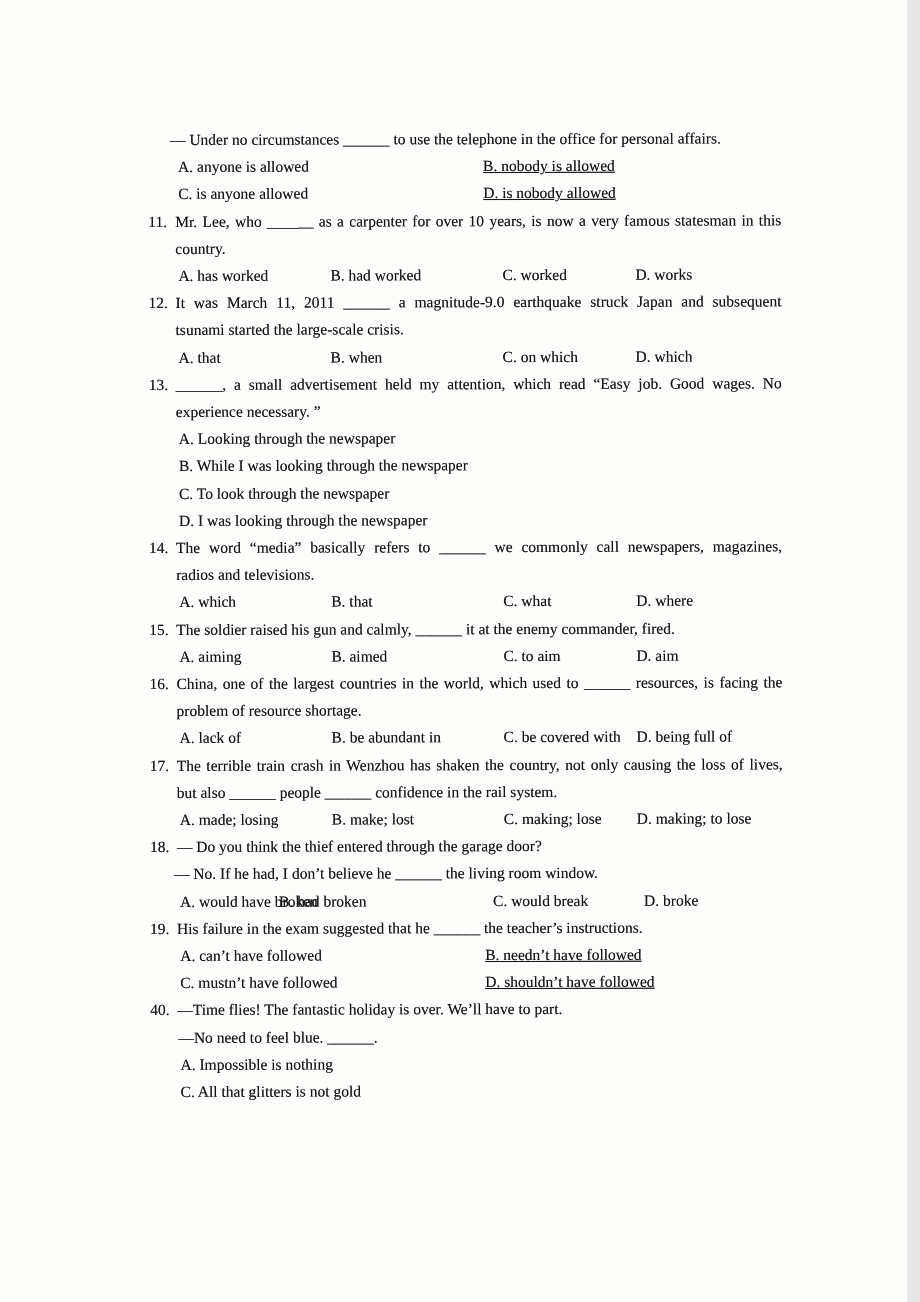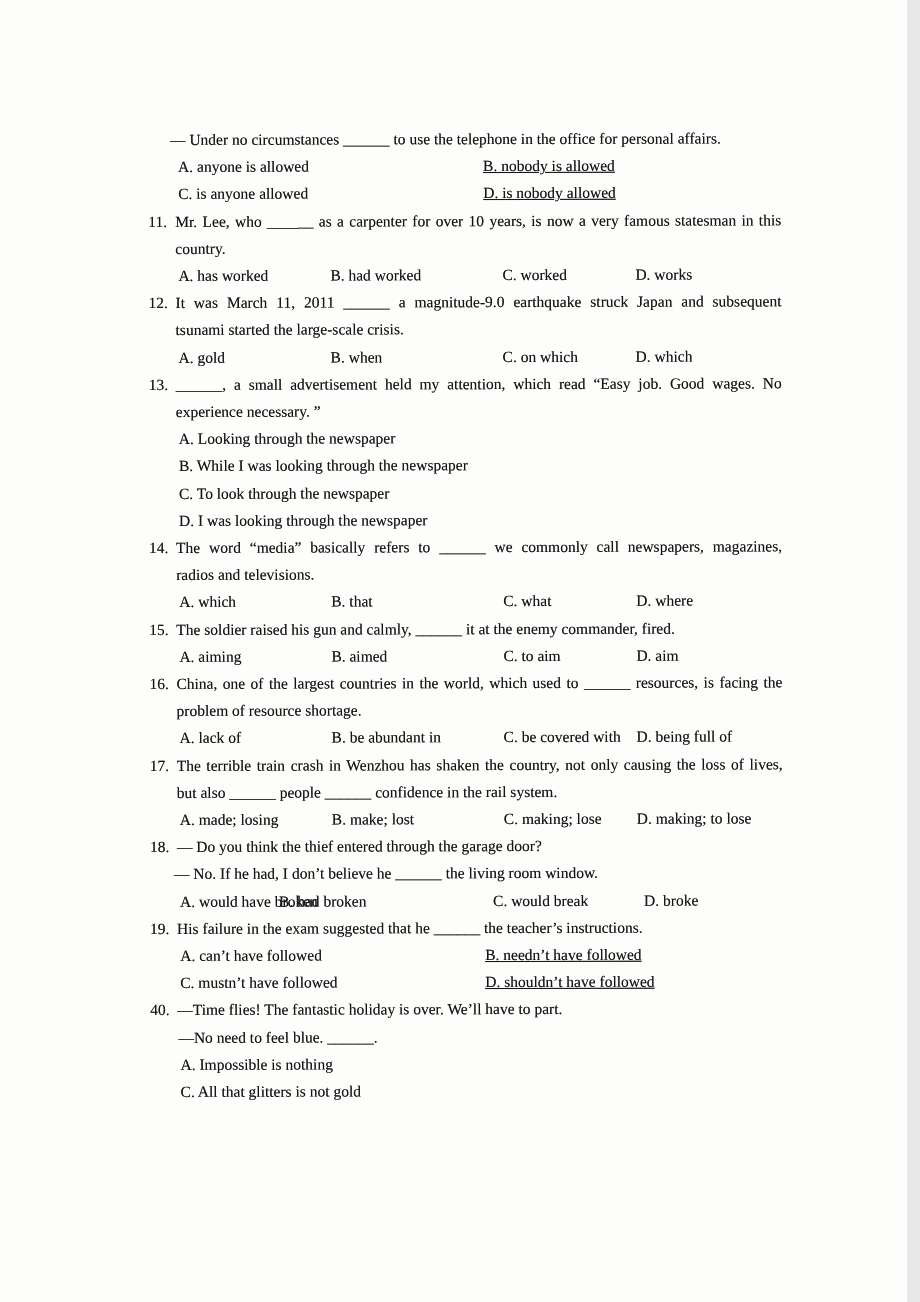--- a/index.html
+++ b/index.html
@@ -67,21 +67,21 @@
       </div>
     </section>
 
     <section>
       <div class="qline">
         <span class="qnum">12.</span>
         <span class="qtext justify">It was March 11, 2011 ______ a magnitude-9.0 earthquake struck Japan and subsequent</span>
       </div>
       <div class="line cont">tsunami started the large-scale crisis.</div>
       <div class="optrow">
-        <span class="opt c4a">A. gold</span>
+        <span class="opt c4a">A. that</span>
         <span class="opt c4b">B. when</span>
         <span class="opt c4c">C. on which</span>
         <span class="opt c4d">D. which</span>
       </div>
     </section>
 
     <section>
       <div class="qline">
         <span class="qnum">13.</span>
         <span class="qtext justify">______, a small advertisement held my attention, which read “Easy job. Good wages. No</span>

